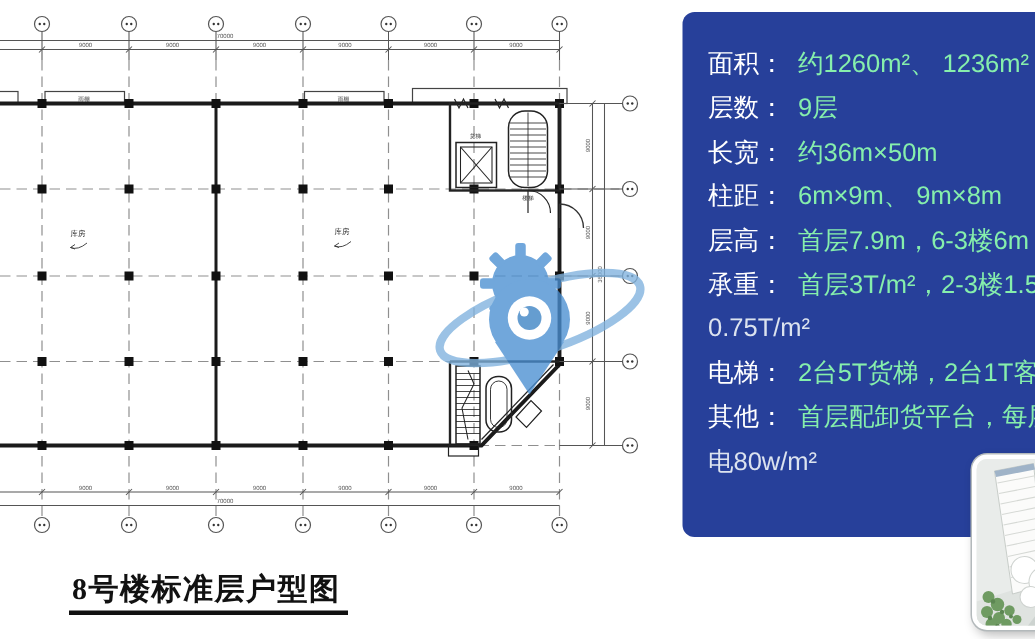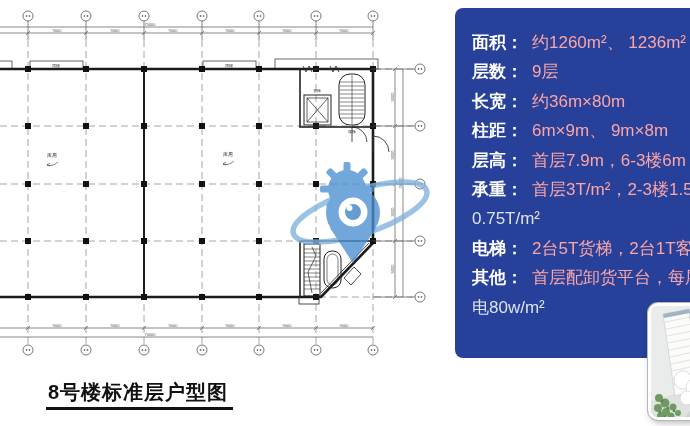--- a/index.html
+++ b/index.html
@@ -9,30 +9,31 @@
   }
   .stage{position:relative;width:690px;height:426px;}
   .plan-svg{position:absolute;left:0;top:0;}
   .caption{
     position:absolute;left:46px;top:379px;
     font-size:20px;font-weight:bold;color:#111;
     letter-spacing:1px;
     border-bottom:3px solid #111;
     padding:0 5px 1px 2px;
     white-space:nowrap;
+    font-family:Liberation Serif, serif;
   }
   .panel{
     position:absolute;left:455px;top:8px;width:335px;height:350px;
     background:#27409a;border-radius:8px;
     box-sizing:border-box;padding:20px 0 0 17px;
     font-size:17px;line-height:29.4px;
   }
   .panel .row{white-space:nowrap;}
-  .panel .lbl{color:#ffffff;font-weight:bold;}
-  .panel .val{color:#fca5a5;margin-left:9px;}
+  .panel .lbl{color:#ffffff;font-weight:normal;}
+  .panel .val{color:#86efac;margin-left:9px;}
   .panel .cont{color:#dce3ef;white-space:nowrap;}
   .thumb{
     position:absolute;left:648px;top:303px;width:80px;height:117px;
     border-radius:10px;background:#e9ecea;
     border:3px solid #ffffff;box-sizing:border-box;overflow:hidden;
     box-shadow:0 0 0 1px #b3b9bb, 2px 3px 7px rgba(0,0,0,.28);
   }
   svg{font-family:"Liberation Sans", sans-serif;}
   .dimtxt{font-size:4px;fill:#555;}
   .tinytxt{font-size:5px;fill:#222;}
@@ -334,21 +335,21 @@
   <div class="caption">8号楼标准层户型图</div>
 
   <div class="panel">
     <div class="row">
       <span class="lbl">面积：</span><span class="val">约1260m²、 1236m²</span>
     </div>
     <div class="row">
       <span class="lbl">层数：</span><span class="val">9层</span>
     </div>
     <div class="row">
-      <span class="lbl">长宽：</span><span class="val">约36m×80m</span>
+      <span class="lbl">长宽：</span><span class="val">约36m×50m</span>
     </div>
     <div class="row">
       <span class="lbl">柱距：</span><span class="val">6m×9m、 9m×8m</span>
     </div>
     <div class="row">
       <span class="lbl">层高：</span><span class="val">首层7.9m，6-3楼6m</span>
     </div>
     <div class="row">
       <span class="lbl">承重：</span><span class="val">首层3T/m²，2-3楼1.5T/m²，</span>
     </div>

